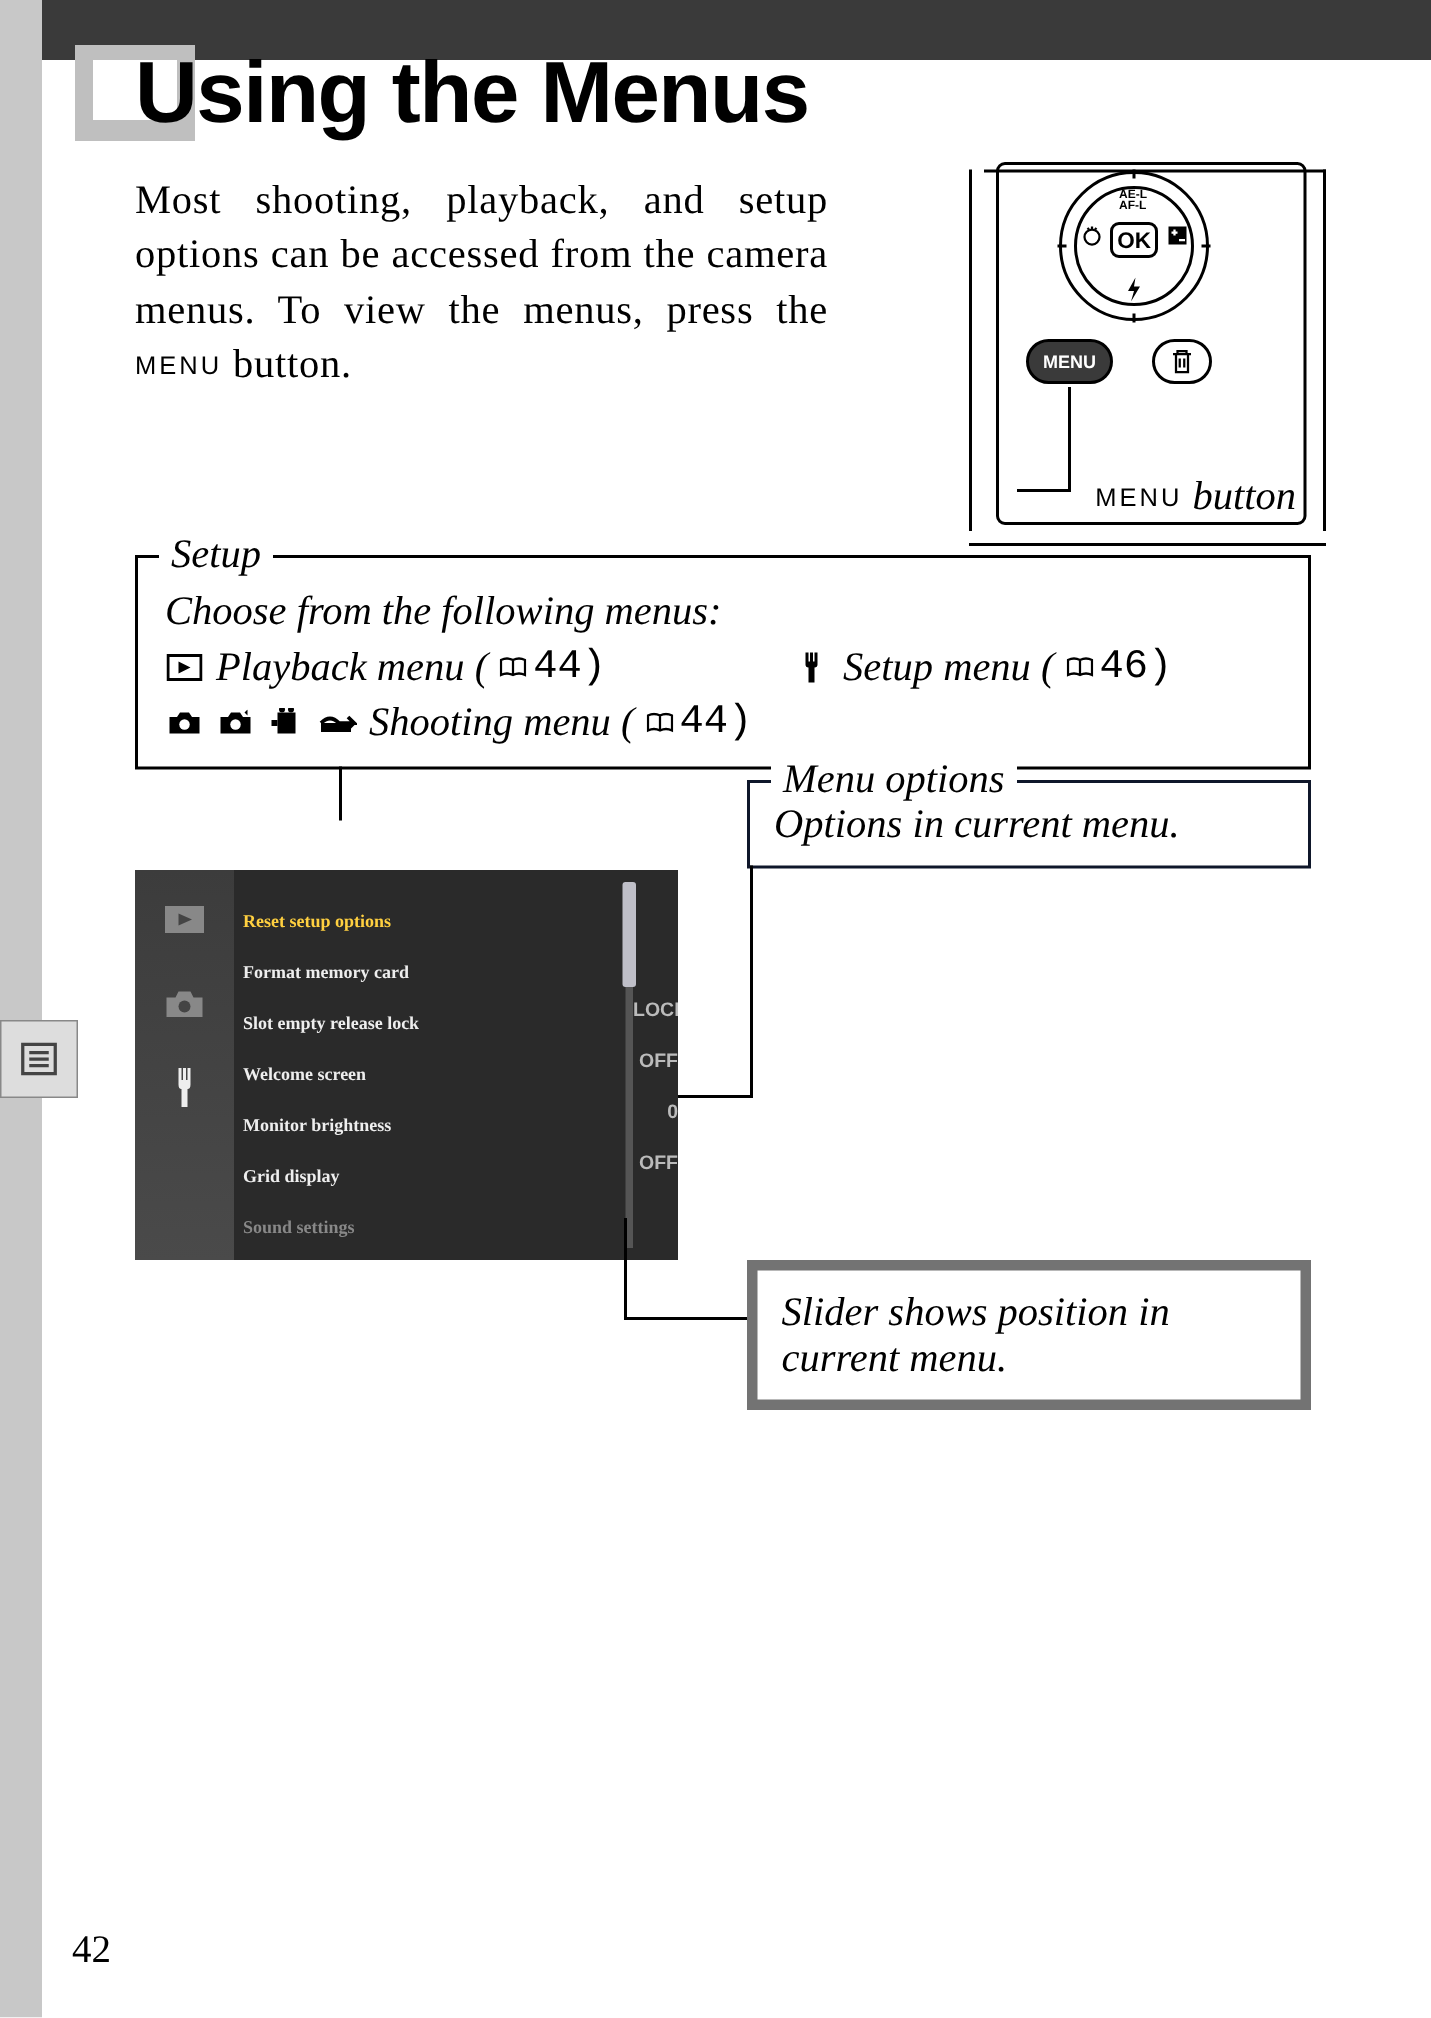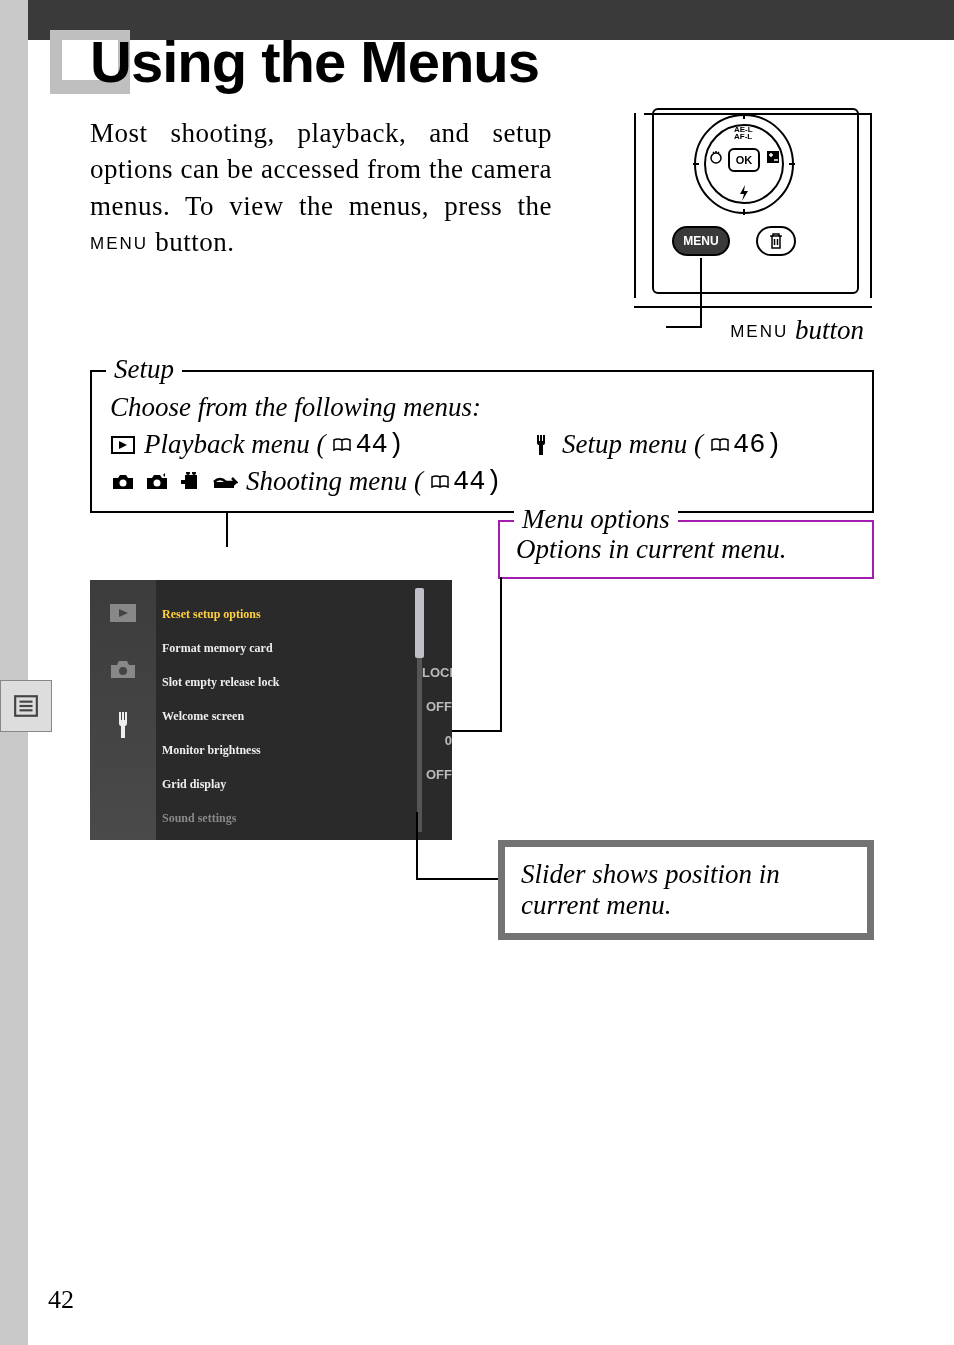--- a/index.html
+++ b/index.html
@@ -25,30 +25,30 @@
     position: absolute; top: 28px; left: 90px;
     font-family: "Arial Narrow", Arial, Helvetica, sans-serif;
     font-weight: 900; font-size: 58px; letter-spacing: -1px;
   }
 
   
   .intro { position: absolute; top: 115px; left: 90px; width: 462px; font-size: 27px; line-height: 1.35; letter-spacing: 0.5px; text-align: justify; }
   .menu-word { font-family: Arial, Helvetica, sans-serif; font-size: 17px; letter-spacing: 2px; vertical-align: 2px; }
 
   
-  .camera-box { position: absolute; top: 108px; right: 80px; width: 240px; height: 200px; }
+  .camera-box { position: absolute; top: 108px; right: 68px; width: 240px; height: 256px; }
   .camera-outer { position:absolute; inset:5px 2px 10px 10px; border:2px solid #000; border-left:none; border-bottom:none; }
   .camera-left1 { position:absolute; left:0; top:5px; bottom:10px; width:2px; background:#000;}
   .camera-bot1 { position:absolute; left:0; right:2px; bottom:0; height:2px; background:#000;}
   .camera-body { position:absolute; left:18px; right:15px; top:0px; bottom:14px; border:2px solid #000; border-radius:6px;}
 
   .dial { position:absolute; top:6px; left:60px; width:100px; height:100px; }
   .dial-outer{ position:absolute; inset:0; border:2px solid #000; border-radius:50%;}
   .dial-inner{ position:absolute; inset:10px; border:2px solid #000; border-radius:50%;}
-  .dial-center{ position:absolute; top:34px; left:34px; width:32px; height:24px; border:2px solid #000; border-radius:6px; display:flex; align-items:center; justify-content:center; font-family:Arial; font-size:11px; font-weight:bold;}
+  .dial-center{ position:absolute; top:34px; left:34px; width:32px; height:24px; border:2px solid #000; border-radius:6px; display:flex; align-items:center; justify-content:center; font-family:Arial; font-size:15px; font-weight:bold;}
   .dial-label{ position:absolute; font-family:Arial; font-size:8px; font-weight:bold; line-height:0.9; }
   .dial .mark { position:absolute; width:2px; height:6px; background:#000; left:49px; }
   .dial .m1{ top:-1px;} .dial .m2{ bottom:-1px;}
   .dial .mk{ position:absolute; width:6px; height:2px; background:#000; top:49px; }
   .dial .mk1{left:-1px;} .dial .mk2{right:-1px;}
 
   .btn-pill { position:absolute; border:2px solid #000; border-radius:18px; display:flex; align-items:center; justify-content:center; font-family:Arial; font-size:12px; font-weight:bold;}
   .btn-menu { top:118px; left:38px; width:58px; height:30px; background:#3a3a3a; color:#fff;}
   .btn-trash{ top:118px; left:122px; width:40px; height:30px; }
 
@@ -66,21 +66,21 @@
   .ico { display:inline-flex; width:26px; height:20px; align-items:center; justify-content:center; font-style:normal; }
   .pg-ref { font-style: normal; display:inline-flex; align-items:center; gap:4px;font-family:Liberation Mono, monospace;}
   .book-icon { display:inline-block; width:18px; height:14px; }
   .menu-item { display:inline-flex; align-items:center; gap:8px; }
   .setup-item { margin-left: 110px; }
 
   
   .tabs-tick { position:absolute; left:134px; top:100%; width:2px; height:36px; background:#000;}
 
   
-  .options-box { position:absolute; top:520px; left:498px; right:80px; border:2px solid #a21caf; padding:12px 16px; font-size:27px; font-style:italic; }
+  .options-box { position:absolute; top:520px; left:498px; right:80px; border:2px solid #0f172a; padding:12px 16px; font-size:27px; font-style:italic; }
   .options-legend { position:absolute; top:-18px; left:14px; background:#fff; padding:0 8px; font-size:27px; font-style:italic;}
   .options-tick-v { position:absolute; left:0; bottom:-155px; width:2px; height:155px; background:#000;}
   .options-tick-h { position:absolute; left:-92px; bottom:-155px; width:92px; height:2px; background:#000;}
 
   
   .lcd { position:absolute; top:580px; left:90px; width:362px; height:260px; background:#2a2a2a; overflow:hidden; }
   .lcd .sidebar { position:absolute; left:0; top:0; bottom:0; width:66px; background:linear-gradient(#3c3c3c,#4a4a4a); display:flex; flex-direction:column; align-items:center; gap:26px; padding-top:18px;}
   .lcd .sidebar .sbicon { width:36px; height:30px; display:flex; align-items:center; justify-content:center; color:#bbb; }
   .lcd .sidebar .sbicon.active { color:#fff; }
   .lcd .content { position:absolute; left:72px; right:40px; top:8px; bottom:0; }

